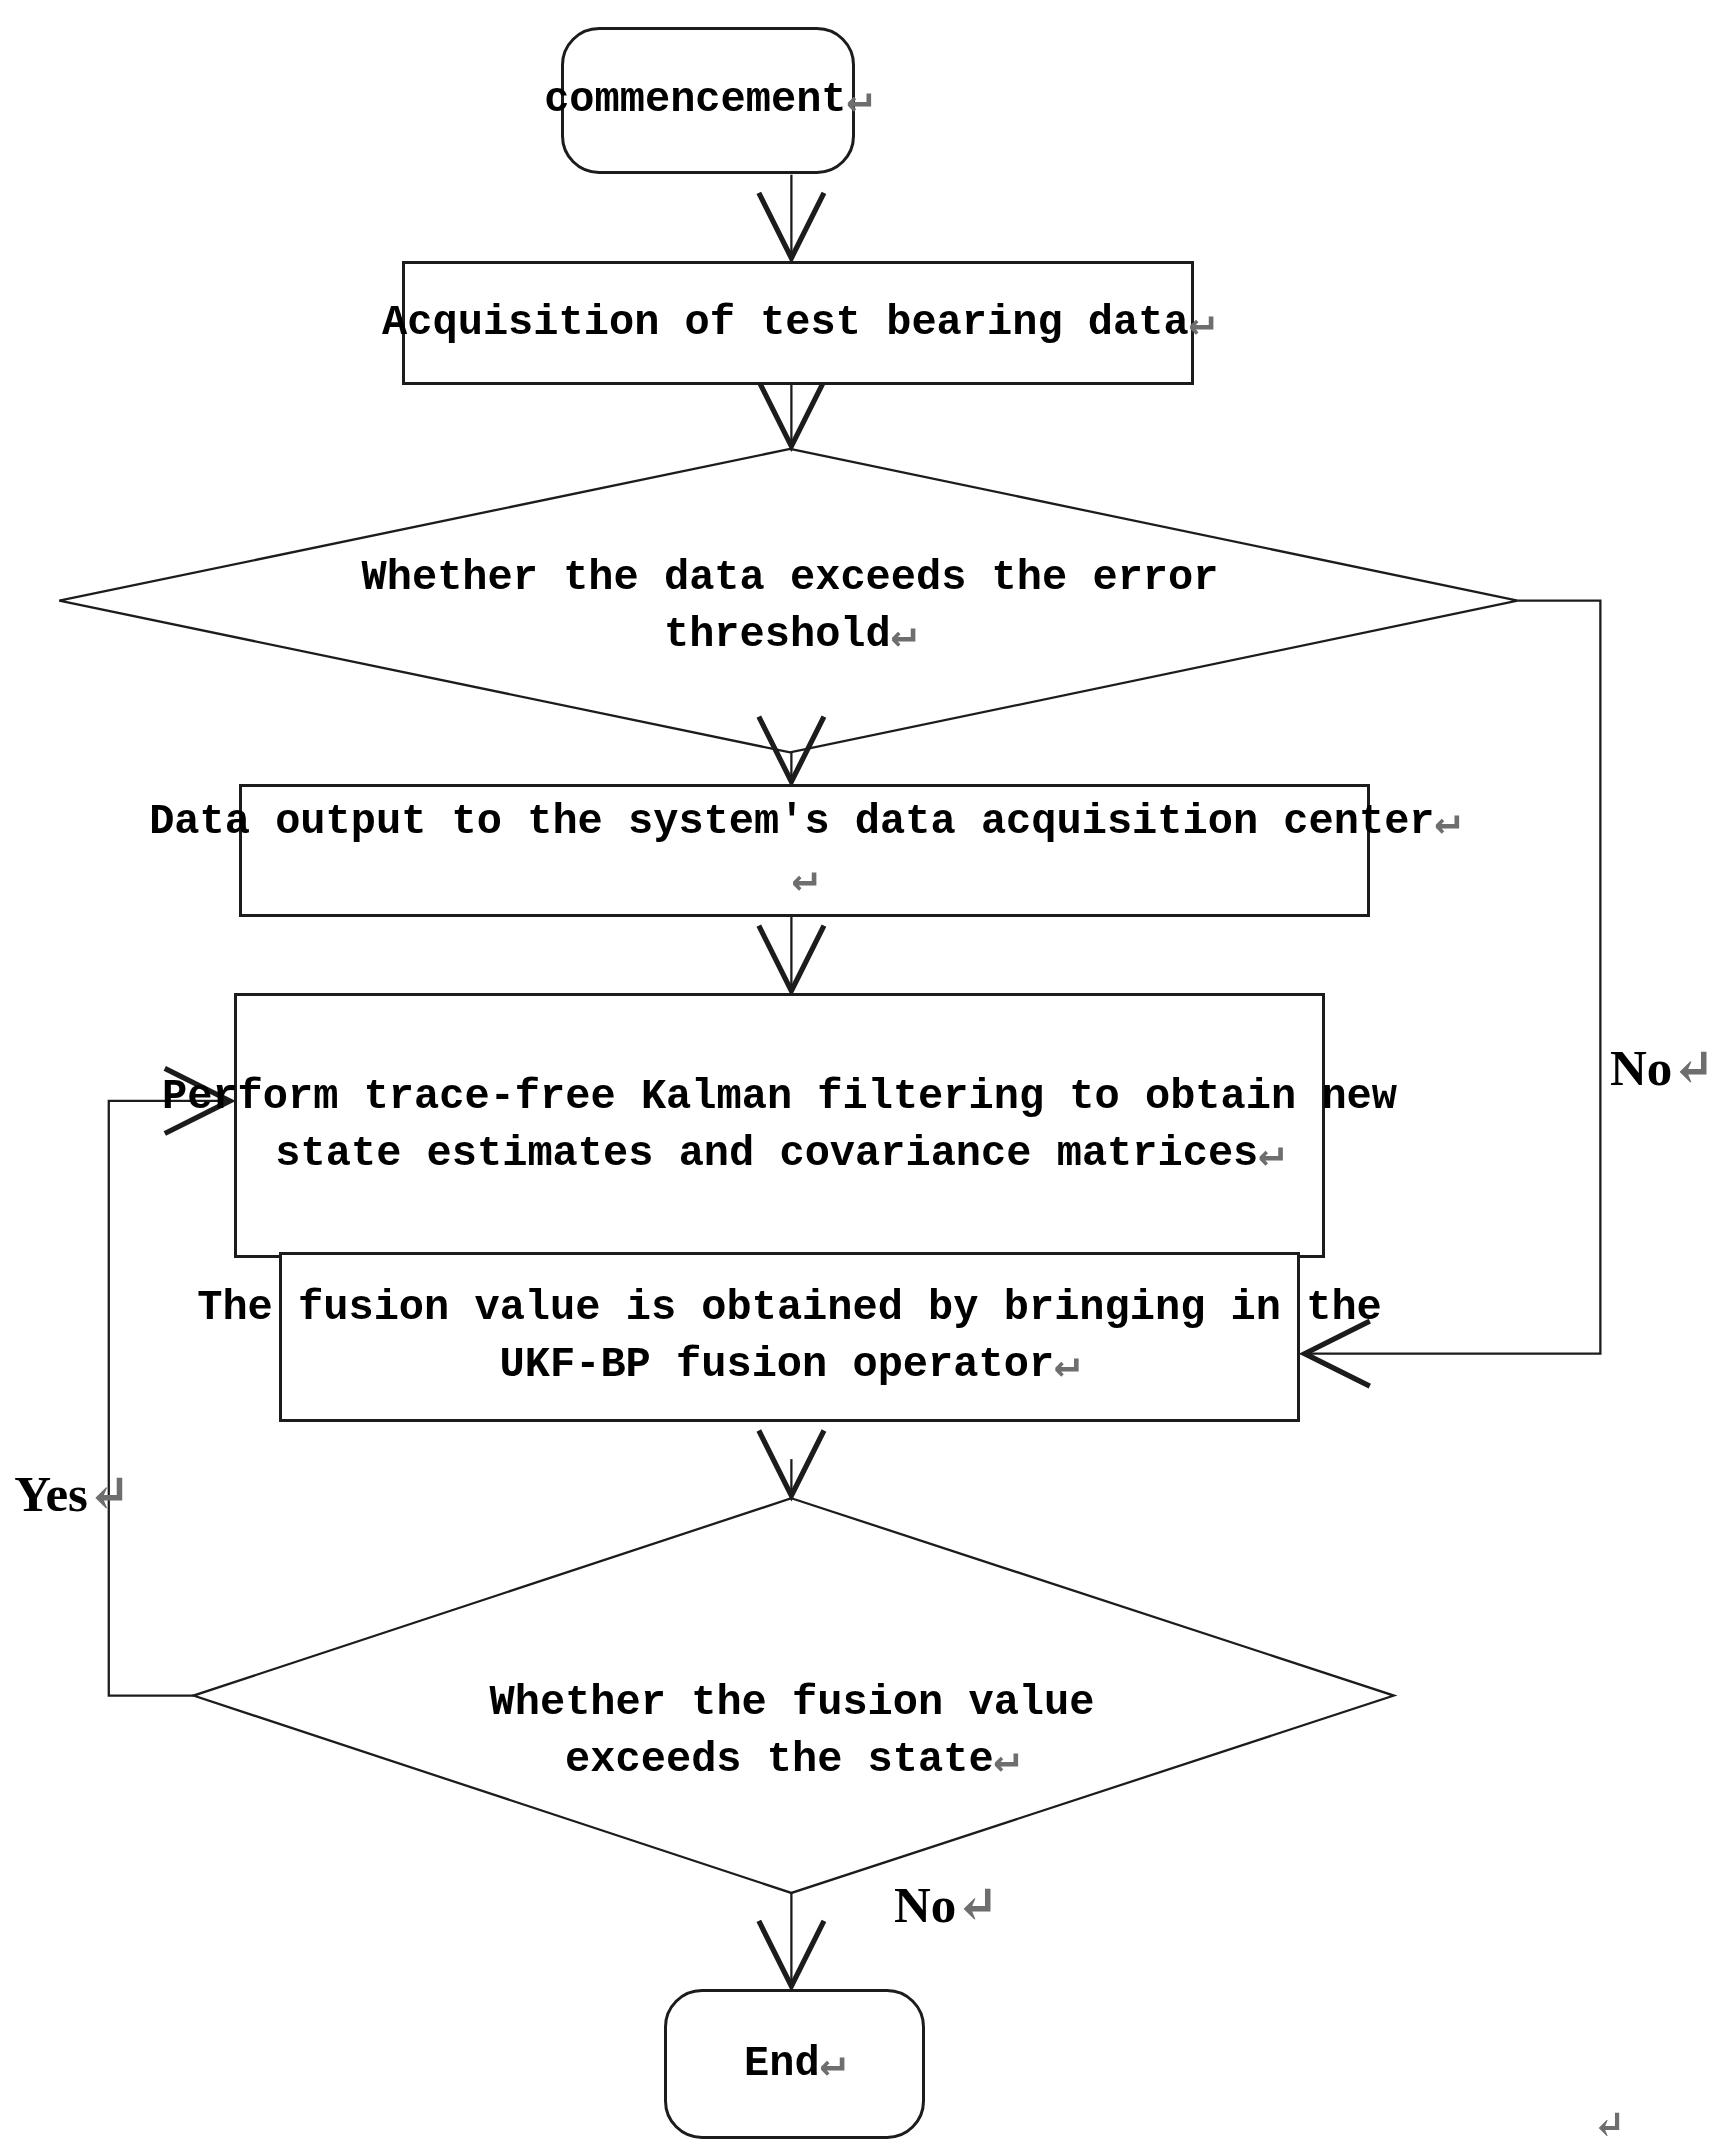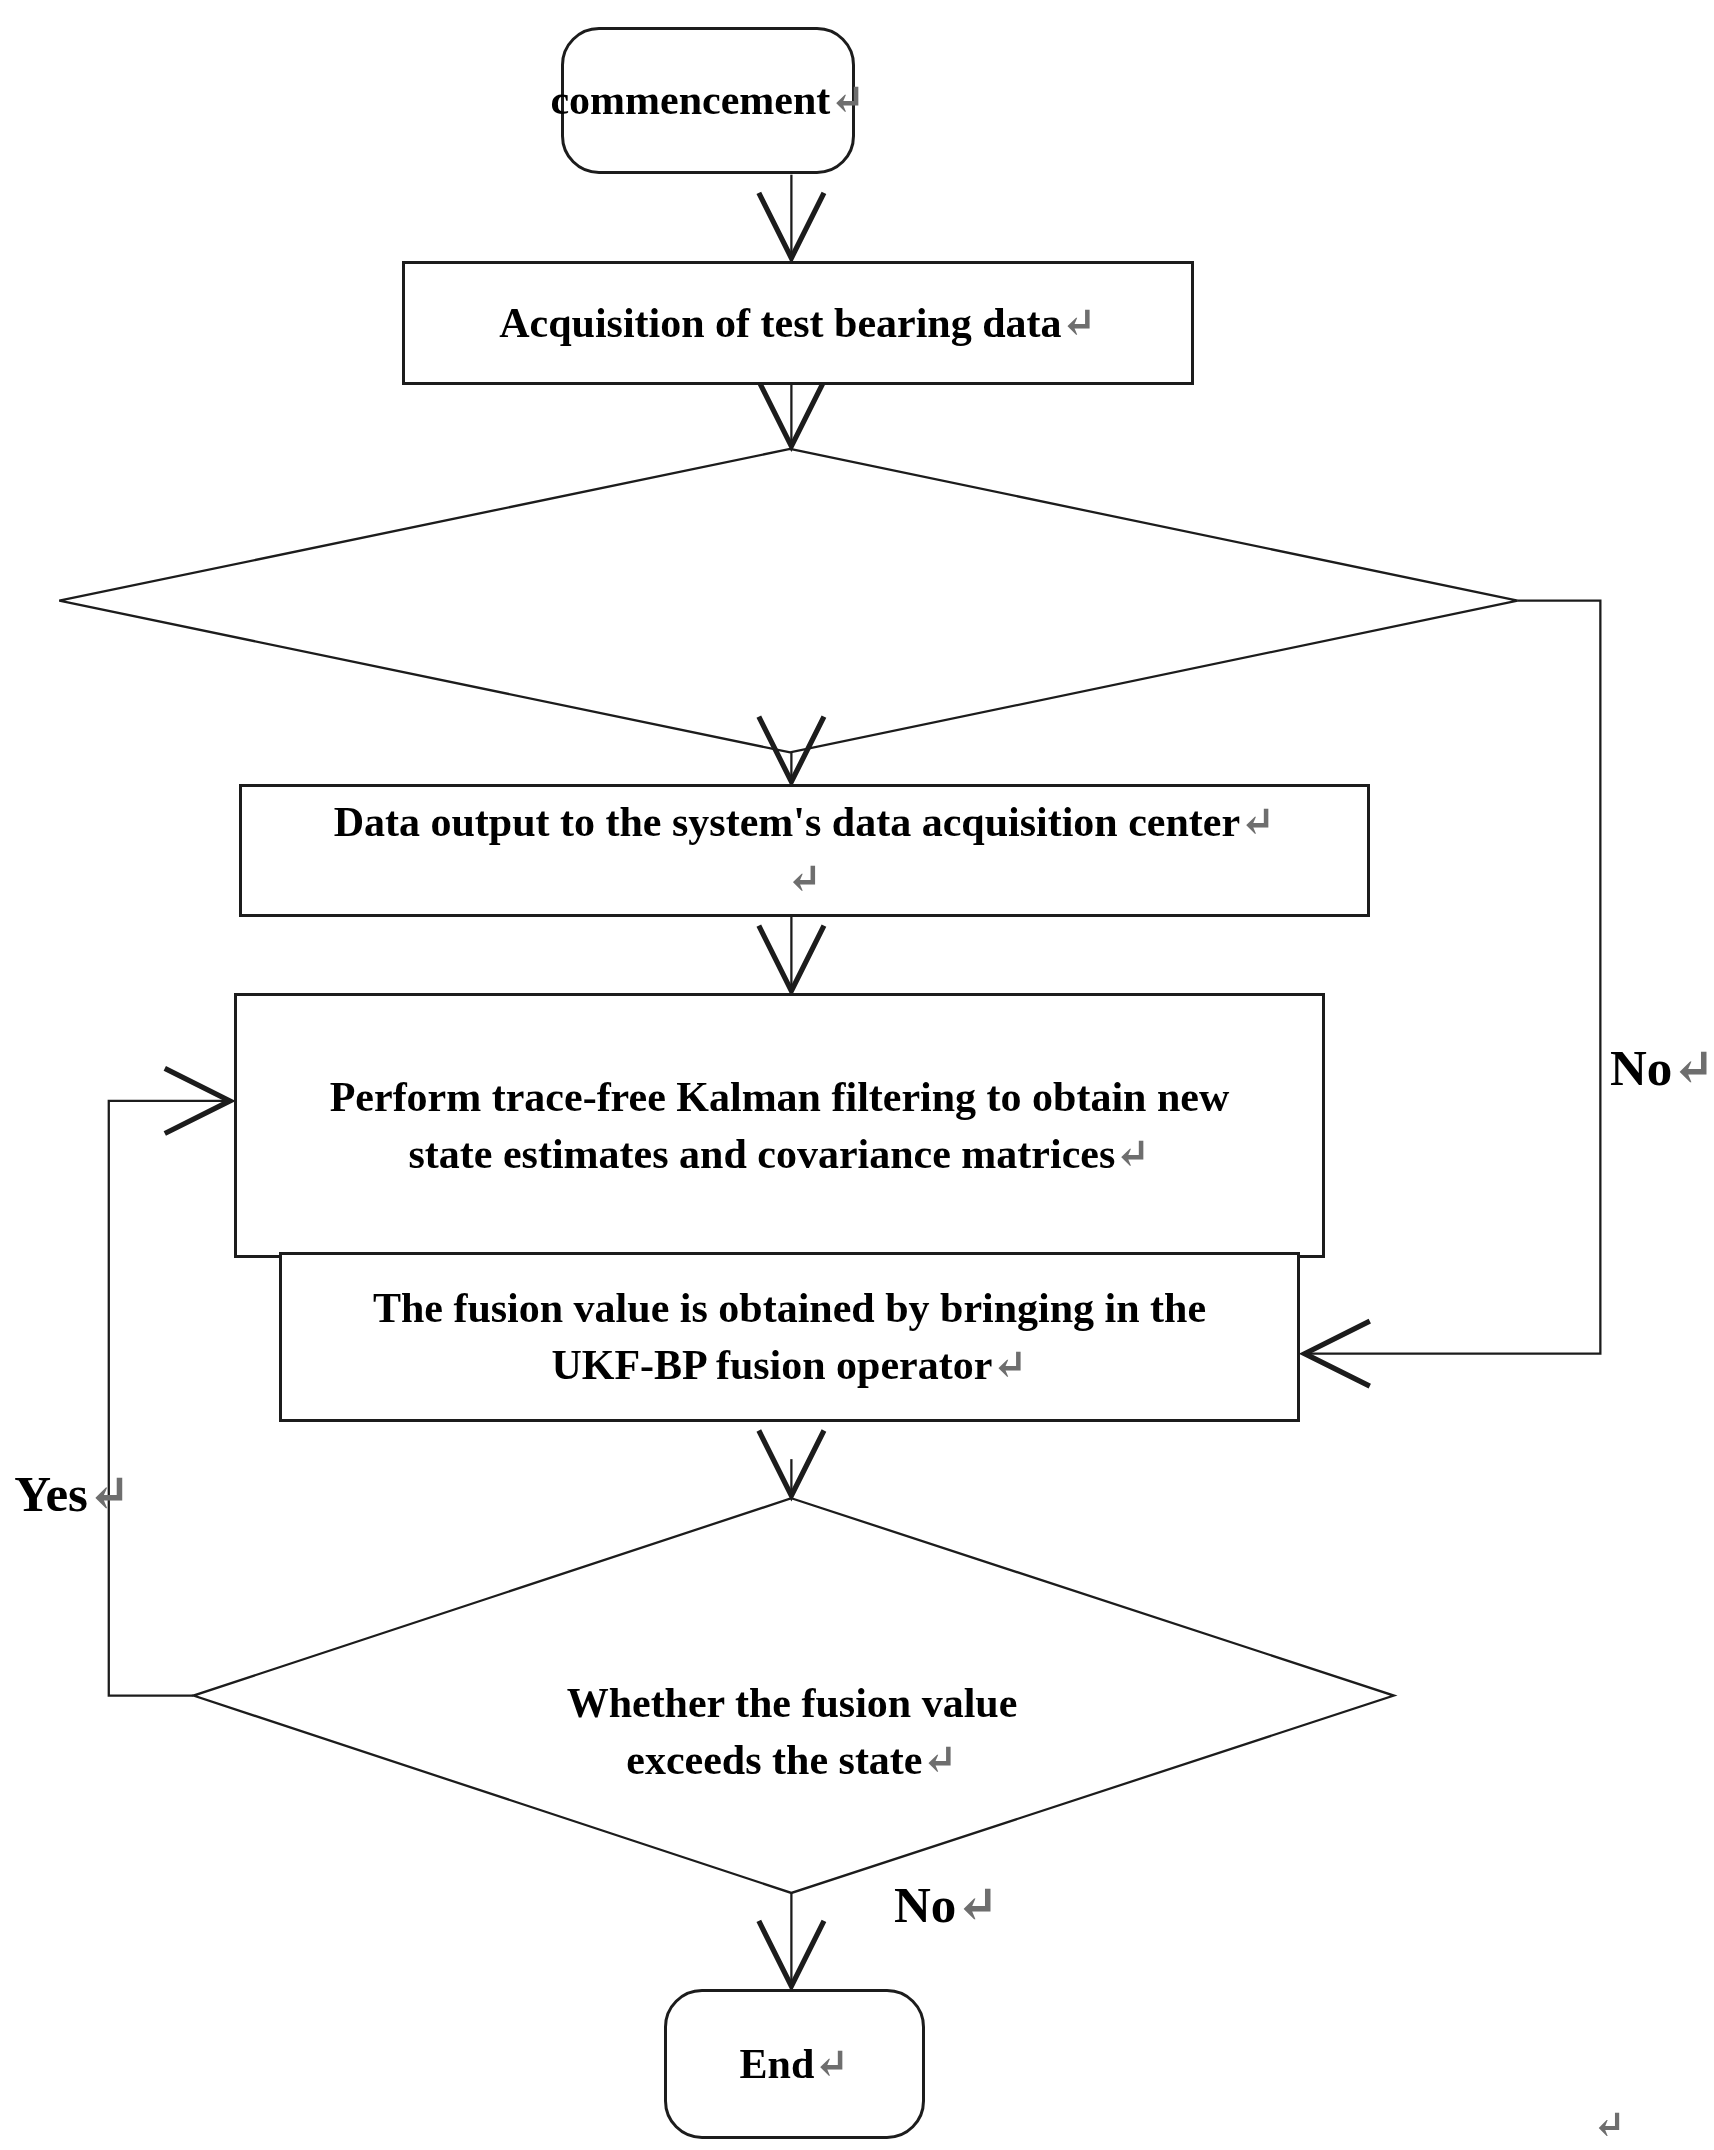--- a/index.html
+++ b/index.html
@@ -28,20 +28,21 @@
     box-sizing: border-box;
     display: flex;
     flex-direction: column;
     align-items: center;
     justify-content: center;
     font-size: 42px;
     font-weight: 600;
     line-height: 57px;
     text-align: center;
     background: #ffffff;
+    font-family: Liberation Mono, monospace;
   }
   .node.rect {
     border: 3.3px solid #1c1c1c;
   }
   .node.rounded {
     border: 3.3px solid #1c1c1c;
     border-radius: 38px;
   }
   .node.ghost {
     background: transparent;
@@ -100,20 +101,28 @@
       <span>commencement</span><span class="pmark">↵</span>
     </div>
   </div>
 
   <div class="node rect" style="left:402px; top:261px; width:792px; height:124px;">
     <div class="nline">
       <span>Acquisition of test bearing data</span><span class="pmark">↵</span>
     </div>
   </div>
 
+  <div class="node ghost" style="left:269px; top:549px; width:1042px; height:115px;">
+    <div class="nline">
+      <span>Whether the data exceeds the error</span><span class="pmark"></span>
+    </div>
+    <div class="nline">
+      <span>threshold</span><span class="pmark">↵</span>
+    </div>
+  </div>
 
   <div class="node rect" style="left:219px; top:784px; width:1131px; height:133px;margin-left:20px;">
     <div class="nline">
       <span>Data output to the system's data acquisition center</span><span class="pmark">↵</span>
     </div>
     <div class="nline">
       <span></span><span class="pmark">↵</span>
     </div>
   </div>
 

